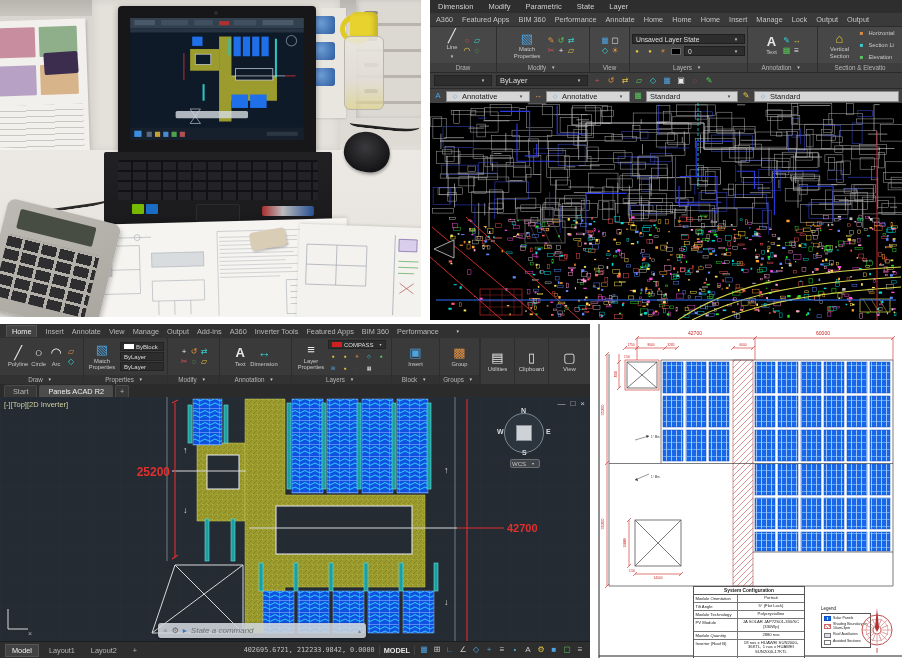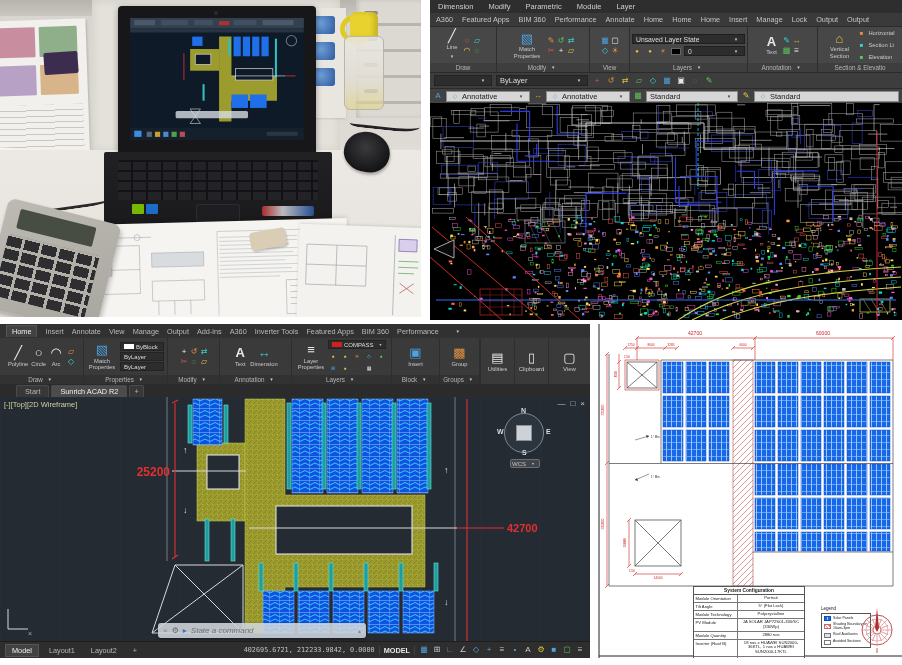--- a/index.html
+++ b/index.html
@@ -76,21 +76,21 @@
 .tr-t1{height:16px;background:#3d3d3d;border-top:1px solid #2a2a2a;display:flex;align-items:center;gap:4px;padding:0 4px}
 .tr-t2{height:15px;background:#414141;border-top:1px solid #2a2a2a;display:flex;align-items:center;gap:3px;padding:0 3px}
 .tr-canvas{position:relative;height:217px;background:#000}
 
 
 .q-bl{left:0;top:324px;width:590px;height:334px;background:#333}
 .bl-tabs{height:14px;background:#313131;display:flex;align-items:center;gap:8px;padding:0 6px;font-size:7.3px;color:#b8b8b8}
 .bl-tabs .tab.active{background:#424242;color:#efefef;padding:1px 5px;border:1px solid #555;border-bottom:none}
 .bl-ribbon{height:46px;background:#3a3a3a;display:flex}
 .pstack{display:flex;flex-direction:column;gap:1px}
-.bl-filetabs{height:13px;background:#2b2b2b;display:flex;align-items:flex-end;gap:2px;padding:0 16px;font-size:7.3px;color:#b5b5b5}
+.bl-filetabs{height:13px;background:#2b2b2b;display:flex;align-items:flex-end;gap:2px;padding:0 4px;font-size:7.3px;color:#b5b5b5}
 .ftab{padding:1px 8px;background:#383838;border:1px solid #4a4a4a;border-bottom:none;border-radius:2px 2px 0 0}
 .ftab.active{background:#4c4c4c;color:#efefef}
 .bl-canvas{position:relative;height:244px;background:#242b33}
 .vp-label{position:absolute;left:4px;top:3px;font-size:7.5px;color:#cfcf9e;z-index:3}
 .wctrl{position:absolute;right:5px;top:2px;display:flex;gap:5px;font-size:8px;color:#c8c8c8;z-index:3}
 .viewcube{position:absolute;left:500px;top:12px;width:48px;height:62px;z-index:3}
 .vc-circle{position:absolute;left:4px;top:4px;width:40px;height:40px;border:1.5px solid #7e8a94;border-radius:50%;background:rgba(60,70,80,.35)}
 .vc-sq{position:absolute;left:16px;top:16px;width:16px;height:16px;background:#cdd2d7;border:1px solid #8a9098}
 .vc-l{position:absolute;font-size:7px;color:#d7dde2;font-weight:bold}
 .vc-wcs{position:absolute;left:10px;top:50px;width:30px;height:9px;border:1px solid #6e6e6e;border-radius:2px;background:rgba(90,95,100,.5);color:#c5c5c5;font-size:6px;display:flex;align-items:center;justify-content:center;gap:2px}
@@ -251,21 +251,21 @@
       <div class="calc-screen"></div>
       <div class="calc-keys"></div>
     </div>
   </section>
 
   <section class="q q-tr">
     <div class="tr-menu">
       <span>Dimension</span>
       <span>Modify</span>
       <span>Parametric</span>
-      <span>Module</span>
+      <span>State</span>
       <span>Layer</span>
     </div>
     <div class="tr-tabs">
       <span>A360</span>
       <span>Featured Apps</span>
       <span>BIM 360</span>
       <span>Performance</span>
       <span>Annotate</span>
       <span>Home</span>
       <span>Home</span>
@@ -1833,25 +1833,25 @@
           <span class="g big c-wht">▯</span>
           <span>Clipboard</span>
         </div>
       <div class="tile" style="width:42px">
           <span class="g big c-wht">▢</span>
           <span>View</span>
         </div>
     </div>
     <div class="bl-filetabs">
       <span class="ftab">Start</span>
-      <span class="ftab active">Sunrich ACAD R2</span>
+      <span class="ftab active">Panels ACAD R2</span>
       <span class="ftab" style="padding:1px 4px">+</span>
     </div>
     <div class="bl-canvas">
-      <span class="vp-label">[-][Top][2D Wireframe]</span>
+      <span class="vp-label">[-][Top][2D Inverter]</span>
       <div class="wctrl">
         <span>—</span>
         <span>□</span>
         <span>×</span>
       </div>
       <svg width="590" height="244" viewBox="0 0 590 244">
         <defs>
           <pattern id="yhatch" width="5" height="5" patternUnits="userSpaceOnUse">
             <rect width="5" height="5" fill="#9b9b2e"></rect>
             <path d="M0,5 L5,0" stroke="#7d7d20" stroke-width="0.7"></path>

